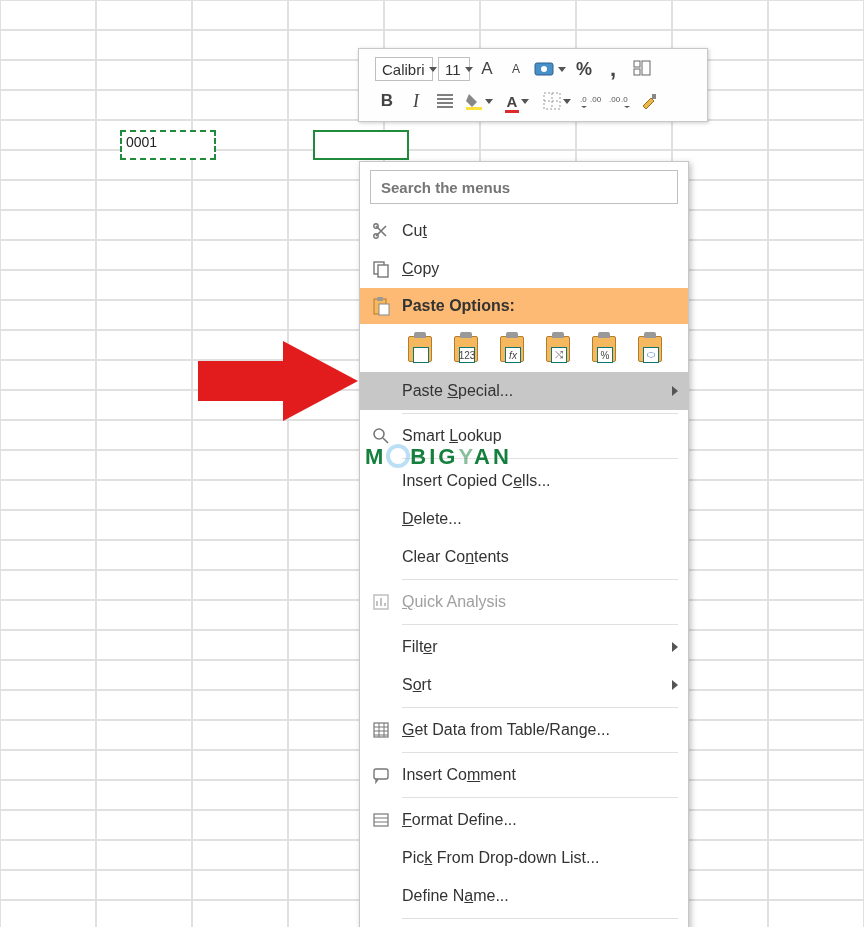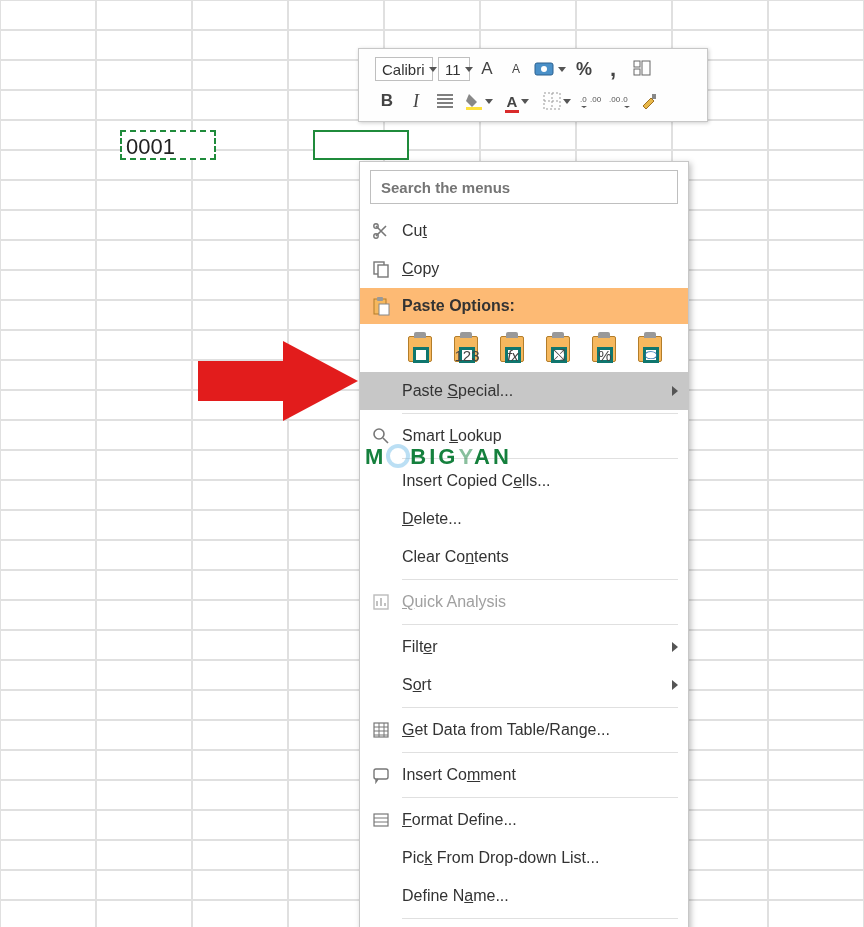--- a/index.html
+++ b/index.html
@@ -28,21 +28,21 @@
   }
   .copied-cell {
     position: absolute;
     left: 120px;
     top: 130px;
     width: 96px;
     height: 30px;
     border: 2px dashed #1f8b3b;
     background: #fff;
     padding: 2px 4px;
-    font-size: 22px;
+    font-size: 14px;
     color: #222;
   }
   .selected-cell {
     position: absolute;
     left: 313px;
     top: 130px;
     width: 96px;
     height: 30px;
     border: 2px solid #1f8b3b;
     background: #fff;
@@ -185,22 +185,22 @@
     left: 12px; top: 2px;
     width: 12px; height: 6px;
     background: #999;
     border-radius: 2px 2px 0 0;
   }
   .clip-inner {
     position: absolute;
     left: 11px; bottom: 3px;
     width: 16px; height: 16px;
     background: #fff;
-    border: 3px solid #0f766e;
-    font-size: 15px;
+    border: 1px solid #0f766e;
+    font-size: 10px;
     display:flex;align-items:center;justify-content:center;
     color:#444;
     font-family: Arial;
   }
   .sep {
     height: 1px;
     background: #e0e0e0;
     margin: 3px 10px 3px 42px;
   }
   

